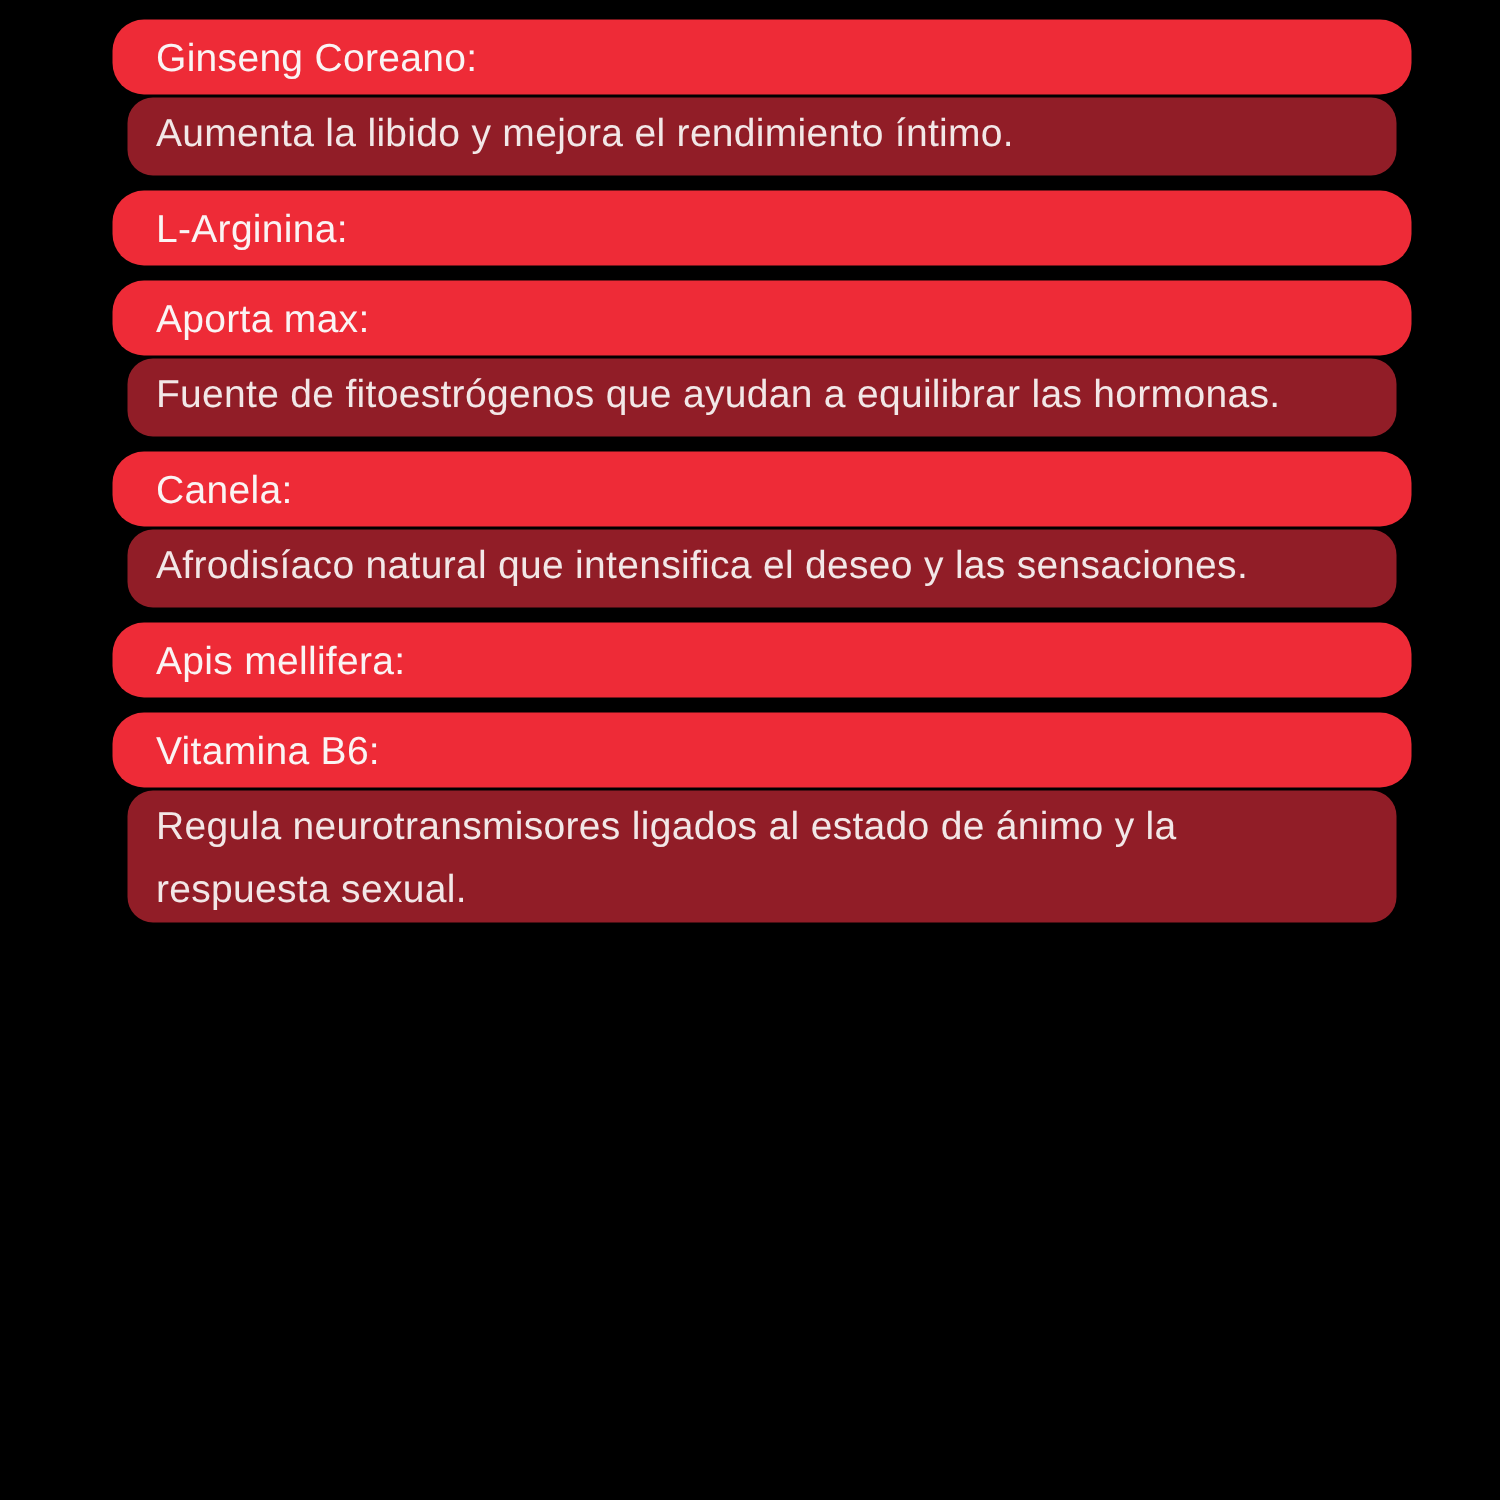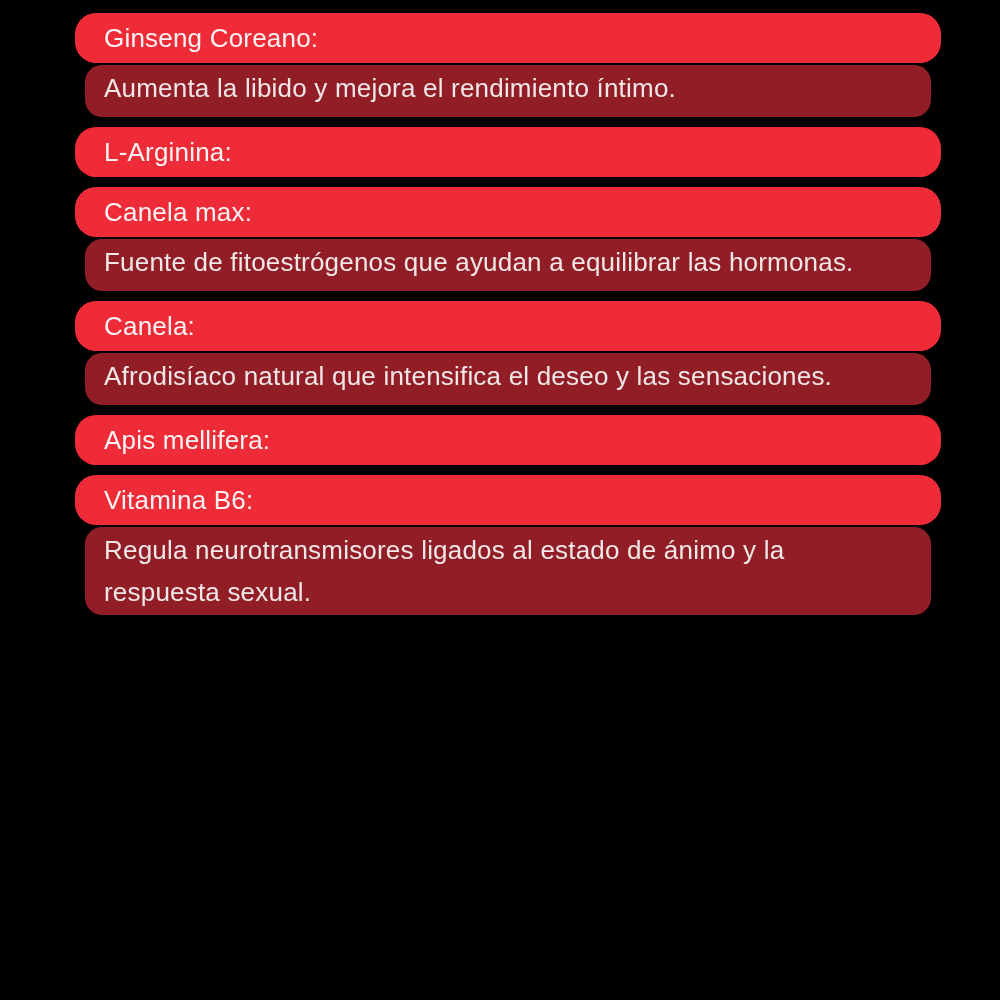--- a/index.html
+++ b/index.html
@@ -79,21 +79,21 @@
 
   <section class="card">
     <div class="card-header">
       <span class="name">L-Arginina:</span>
     </div>
   </section>
 
 
   <section class="card">
     <div class="card-header">
-      <span class="name">Canela max:</span>
+      <span class="name">Aporta max:</span>
     </div>
     <div class="card-body">
       <span class="desc">Fuente de fitoestrógenos que ayudan a equilibrar las hormonas.</span>
     </div>
   </section>
 
   <section class="card">
     <div class="card-header">
       <span class="name">Canela:</span>
     </div>

